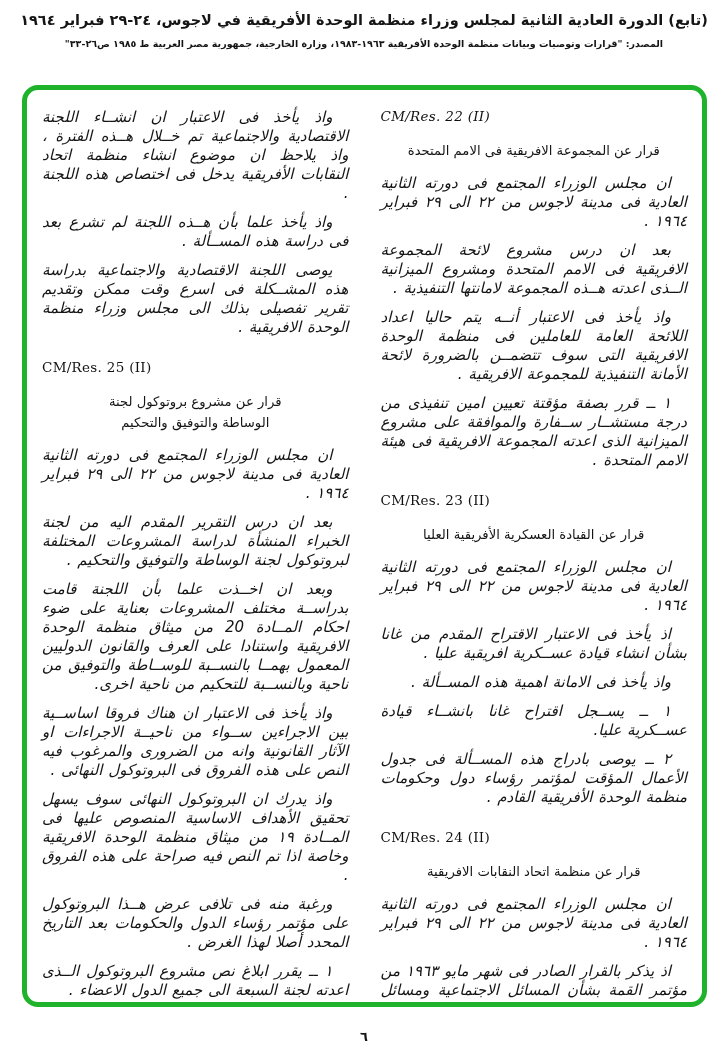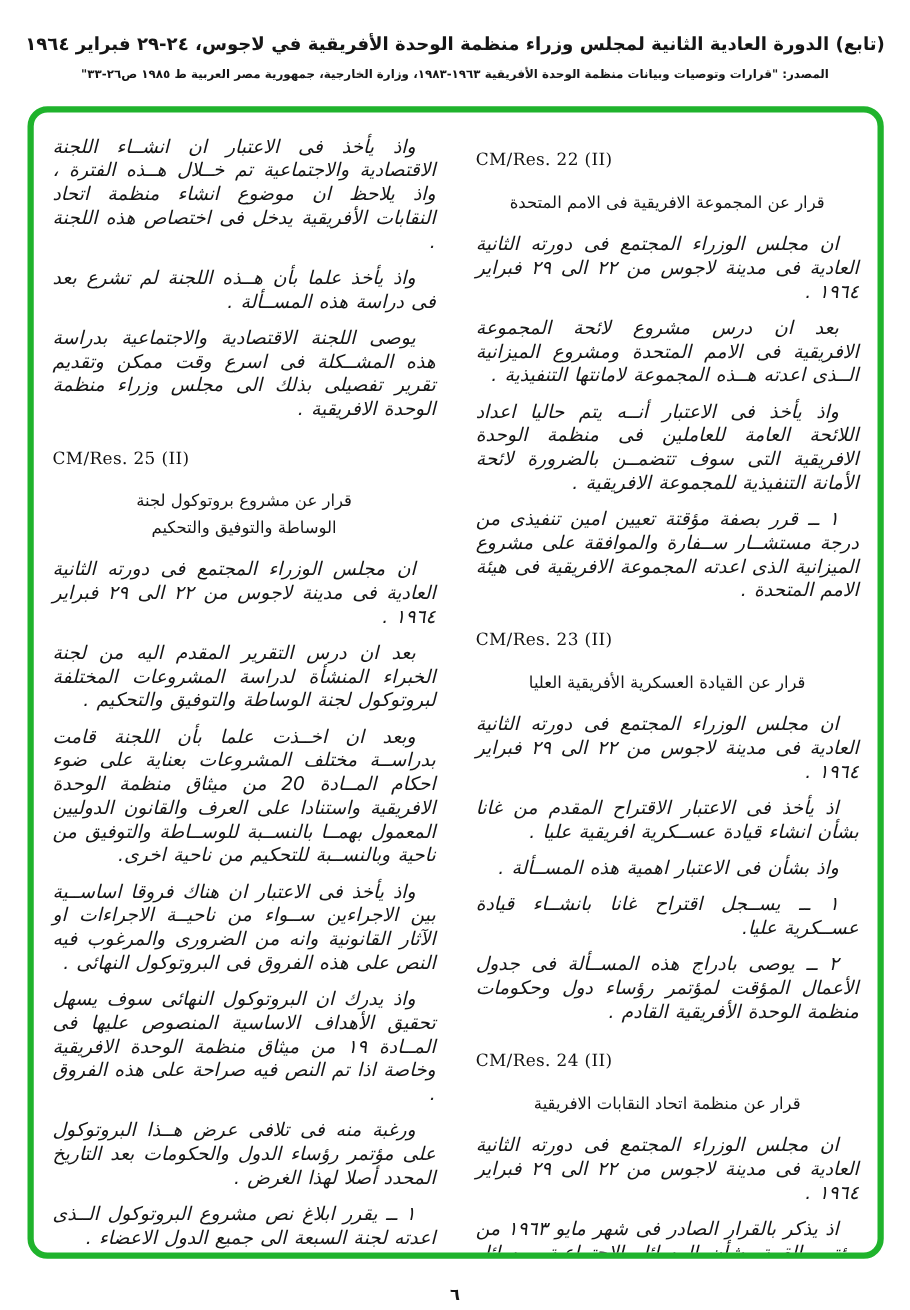--- a/index.html
+++ b/index.html
@@ -5,21 +5,21 @@
   :root { --green:#1fb32c; --ink:#151515; }
   * { margin:0; padding:0; box-sizing:border-box; }
   html,body { width:728px; height:1048px; }
   body {
     background:#ffffff;
     color:var(--ink);
     font-family:"DejaVu Sans", sans-serif;
     overflow:hidden;
     position:relative;
   }
-  .page-header { text-align:center; padding-top:28px; direction:rtl; }
+  .page-header { text-align:center; padding-top:12px; direction:rtl; }
   .hdr-line1 { font-size:14.5px; font-weight:bold; letter-spacing:0; }
   .hdr-line2 { font-size:9.5px; font-weight:bold; margin-top:10px; }
   .frame {
     position:absolute; left:22px; top:85px;
     width:685px; height:922px;
     border:5px solid var(--green);
     border-radius:16px;
     padding:14px 15px 6px 15px;
     overflow:hidden;
     background:#fff;
@@ -36,21 +36,21 @@
     word-spacing:1px;
     font-style:italic;
   }
   .res-code {
     direction:ltr; text-align:left;
     font-family:"DejaVu Serif", serif;
     font-size:13.5px; color:#111;
     margin:22px 0 16px 0;
     letter-spacing:.3px;
   }
-  .res-code.first { margin-top:16px; }
+  .res-code.first { margin-top:4px;font-style:italic; }
   .res-title {
     direction:rtl; text-align:center;
     font-size:13.2px; font-weight:normal;
     line-height:21px;
     margin-bottom:13px;
   }
   .page-number {
     position:absolute; left:0; right:0; bottom:4px;
     text-align:center; font-size:13px; font-weight:bold;
   }
@@ -71,21 +71,21 @@
       <h3 class="res-title">قرار عن المجموعة الافريقية فى الامم المتحدة</h3>
       <p class="body">ان مجلس الوزراء المجتمع فى دورته الثانية العادية فى مدينة لاجوس من ٢٢ الى ٢٩ فبراير ١٩٦٤ .</p>
       <p class="body">بعد ان درس مشروع لائحة المجموعة الافريقية فى الامم المتحدة ومشروع الميزانية الــذى اعدته هــذه المجموعة لامانتها التنفيذية .</p>
       <p class="body">واذ يأخذ فى الاعتبار أنــه يتم حاليا اعداد اللائحة العامة للعاملين فى منظمة الوحدة الافريقية التى سوف تتضمــن بالضرورة لائحة الأمانة التنفيذية للمجموعة الافريقية .</p>
       <p class="body">١ ــ قرر بصفة مؤقتة تعيين امين تنفيذى من درجة مستشــار ســفارة والموافقة على مشروع الميزانية الذى اعدته المجموعة الافريقية فى هيئة الامم المتحدة .</p>
 
       <div class="res-code">CM/Res. 23 (II)</div>
       <h3 class="res-title">قرار عن القيادة العسكرية الأفريقية العليا</h3>
       <p class="body">ان مجلس الوزراء المجتمع فى دورته الثانية العادية فى مدينة لاجوس من ٢٢ الى ٢٩ فبراير ١٩٦٤ .</p>
       <p class="body">اذ يأخذ فى الاعتبار الاقتراح المقدم من غانا بشأن انشاء قيادة عســكرية افريقية عليا .</p>
-      <p class="body">واذ بشأن فى الاعتبار اهمية هذه المســألة .</p>
+      <p class="body">واذ يأخذ فى الامانة اهمية هذه المســألة .</p>
       <p class="body">١ ــ يســجل اقتراح غانا بانشــاء قيادة عســكرية عليا.</p>
       <p class="body">٢ ــ يوصى بادراج هذه المســألة فى جدول الأعمال المؤقت لمؤتمر رؤساء دول وحكومات منظمة الوحدة الأفريقية القادم .</p>
 
       <div class="res-code">CM/Res. 24 (II)</div>
       <h3 class="res-title">قرار عن منظمة اتحاد النقابات الافريقية</h3>
       <p class="body">ان مجلس الوزراء المجتمع فى دورته الثانية العادية فى مدينة لاجوس من ٢٢ الى ٢٩ فبراير ١٩٦٤ .</p>
       <p class="body">اذ يذكر بالقرار الصادر فى شهر مايو ١٩٦٣ من مؤتمر القمة بشأن المسائل الاجتماعية ومسائل العمل.</p>
     </section>
 
     <section class="col">

